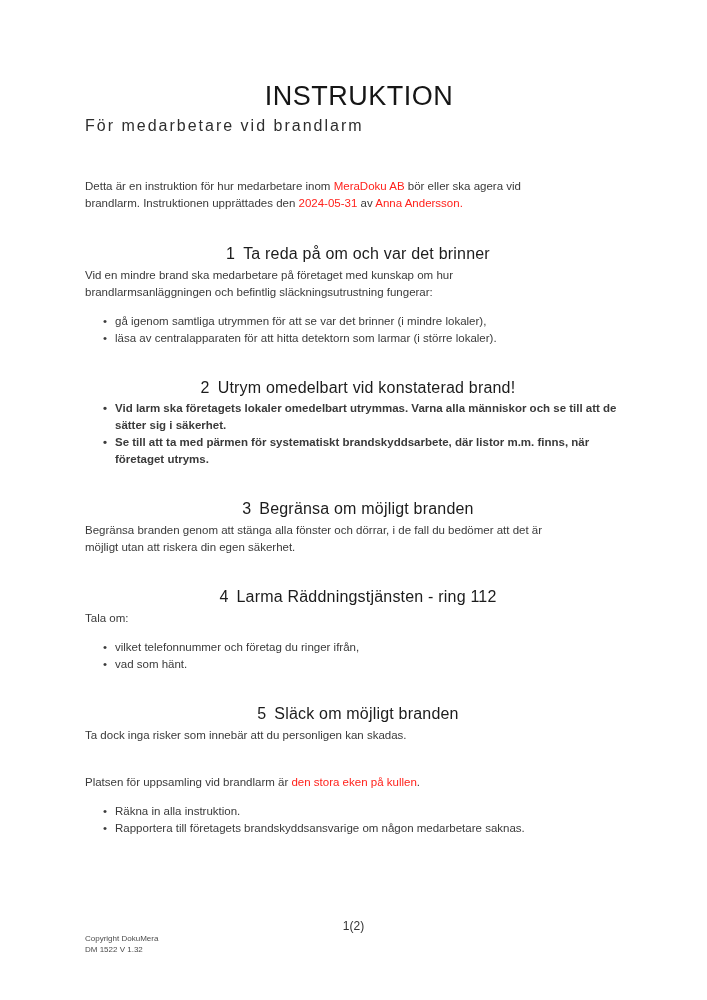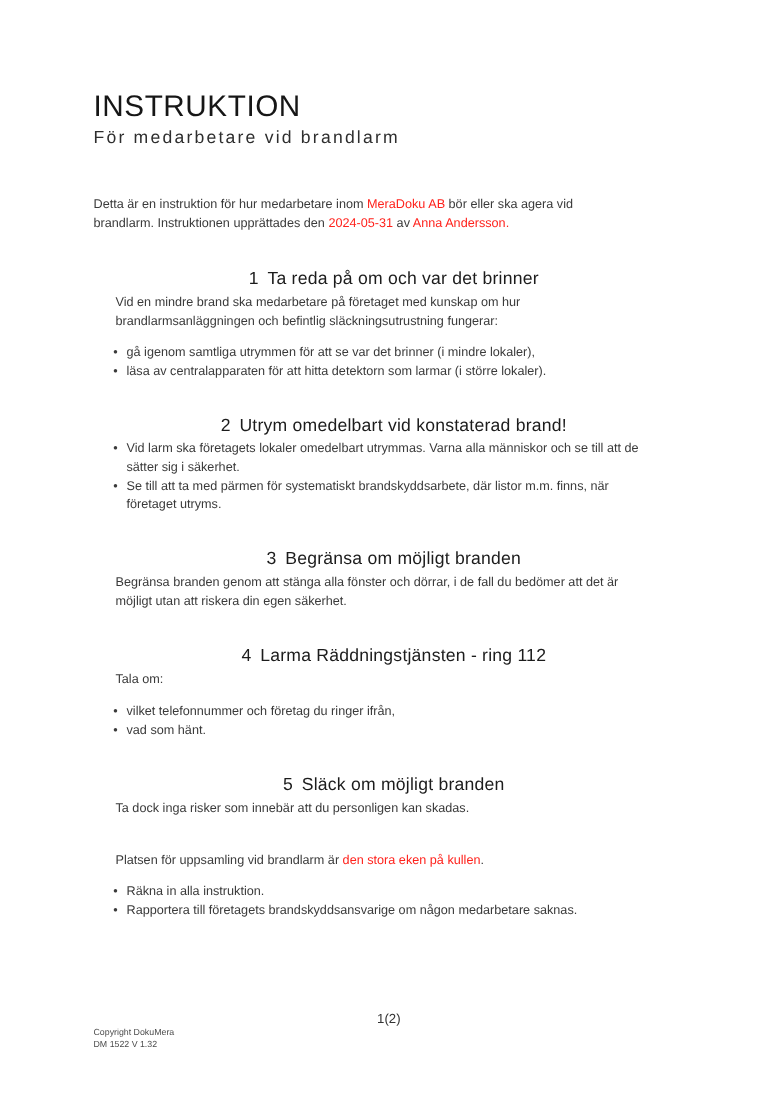--- a/index.html
+++ b/index.html
@@ -12,26 +12,27 @@
     color: #3a3a3a;
     overflow: hidden;
   }
   .content {
     position: absolute;
     left: 85px;
     top: 0;
     width: 538px;
   }
   h1.doc-title {
-    margin: 81px 0 0 0;
+    margin: 81px 0 0 10px;
     font-size: 27px;
     font-weight: 400;
     letter-spacing: 0.5px;
     line-height: 31px;
     color: #161616;
+    text-align: center;
   }
   .doc-subtitle {
     margin-top: 7px;
     font-size: 16px;
     letter-spacing: 2px;
     line-height: 14px;
     color: #2e2e2e;
   }
   .intro, .para {
     font-size: 11.5px;
@@ -44,29 +45,29 @@
   h2.sec-h {
     margin: 0;
     font-size: 16px;
     font-weight: 400;
     letter-spacing: 0.2px;
     line-height: 22px;
     color: #1c1c1c;
     text-align: center;
   }
   .sec-num { display: inline-block; min-width: 25px; }
-  .para { margin-top: 2px; margin-left: 20px; }
+  .para { margin-top: 2px; }
   ul.bullets {
     margin: 12px 0 0 0;
     padding: 0 0 0 30px;
     list-style: none;
     font-size: 11.5px;
     line-height: 17px;
   }
-  h2.sec-h + ul.bullets { margin-top: 1px; }
+  h2.sec-h + ul.bullets { margin-top: 1px; font-weight: bold; }
   ul.bullets li { position: relative; }
   ul.bullets li::before {
     content: "\2022";
     position: absolute;
     left: -12px;
     top: 0;
   }
   .red { color: var(--red, #ff221c); }
   .page-number {
     position: absolute;

